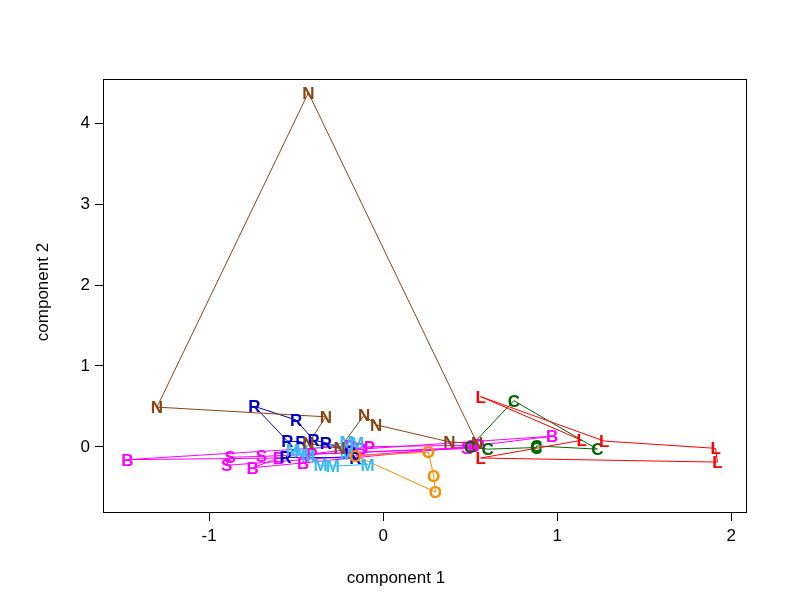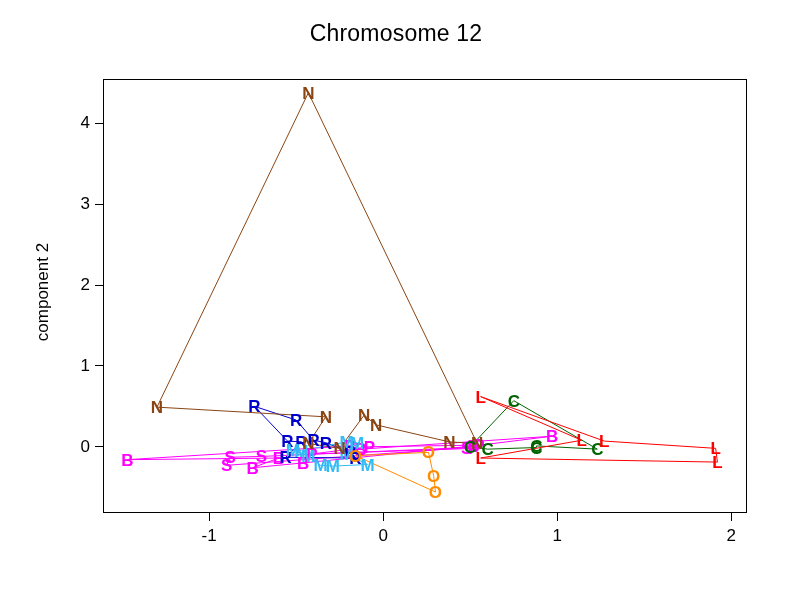--- a/index.html
+++ b/index.html
@@ -35,21 +35,20 @@
     transform:translate(-50%,-50%);
     font-family:"Liberation Sans",sans-serif;
     line-height:1;white-space:pre;
   }
 </style>
 </head>
 <body>
 
 <div id="page">
 
-  <div id="title">Chromosome 12</div>
 
   <div id="canvaswrap">
     <svg id="svgroot" width="792" height="611">
         <line x1="209.17297297297299" y1="513" x2="209.17297297297299" y2="521" stroke="#000" stroke-width="1" shape-rendering="crispEdges"></line>
         <line x1="383.227027027027" y1="513" x2="383.227027027027" y2="521" stroke="#000" stroke-width="1" shape-rendering="crispEdges"></line>
         <line x1="557.2810810810811" y1="513" x2="557.2810810810811" y2="521" stroke="#000" stroke-width="1" shape-rendering="crispEdges"></line>
         <line x1="731.3351351351351" y1="513" x2="731.3351351351351" y2="521" stroke="#000" stroke-width="1" shape-rendering="crispEdges"></line>
         <line x1="103" y1="446.72811918063314" x2="95" y2="446.72811918063314" stroke="#000" stroke-width="1" shape-rendering="crispEdges"></line>
         <line x1="103" y1="365.90875232774675" x2="95" y2="365.90875232774675" stroke="#000" stroke-width="1" shape-rendering="crispEdges"></line>
         <line x1="103" y1="285.08938547486036" x2="95" y2="285.08938547486036" stroke="#000" stroke-width="1" shape-rendering="crispEdges"></line>
@@ -135,15 +134,16 @@
       <div class="pt" style="left: 597.314px; top: 449.153px; color: rgb(0, 100, 0);">C</div>
       <div class="pt" style="left: 470.254px; top: 446.728px; color: rgb(0, 100, 0);">C</div>
       <div class="pt" style="left: 480.697px; top: 396.62px; color: rgb(255, 0, 0);">L</div>
       <div class="pt" style="left: 581.649px; top: 440.263px; color: rgb(255, 0, 0);">L</div>
       <div class="pt" style="left: 604.276px; top: 441.071px; color: rgb(255, 0, 0);">L</div>
       <div class="pt" style="left: 715.67px; top: 448.345px; color: rgb(255, 0, 0);">L</div>
       <div class="pt" style="left: 480.697px; top: 458.043px; color: rgb(255, 0, 0);">L</div>
       <div class="pt" style="left: 717.411px; top: 462.084px; color: rgb(255, 0, 0);">L</div>
     </div>
 
+  <div class="axis-title" id="xaxis-title">component 1</div>
   <div class="axis-title" id="yaxis-title">component 2</div>
 
 </div>
 
 </body></html>

